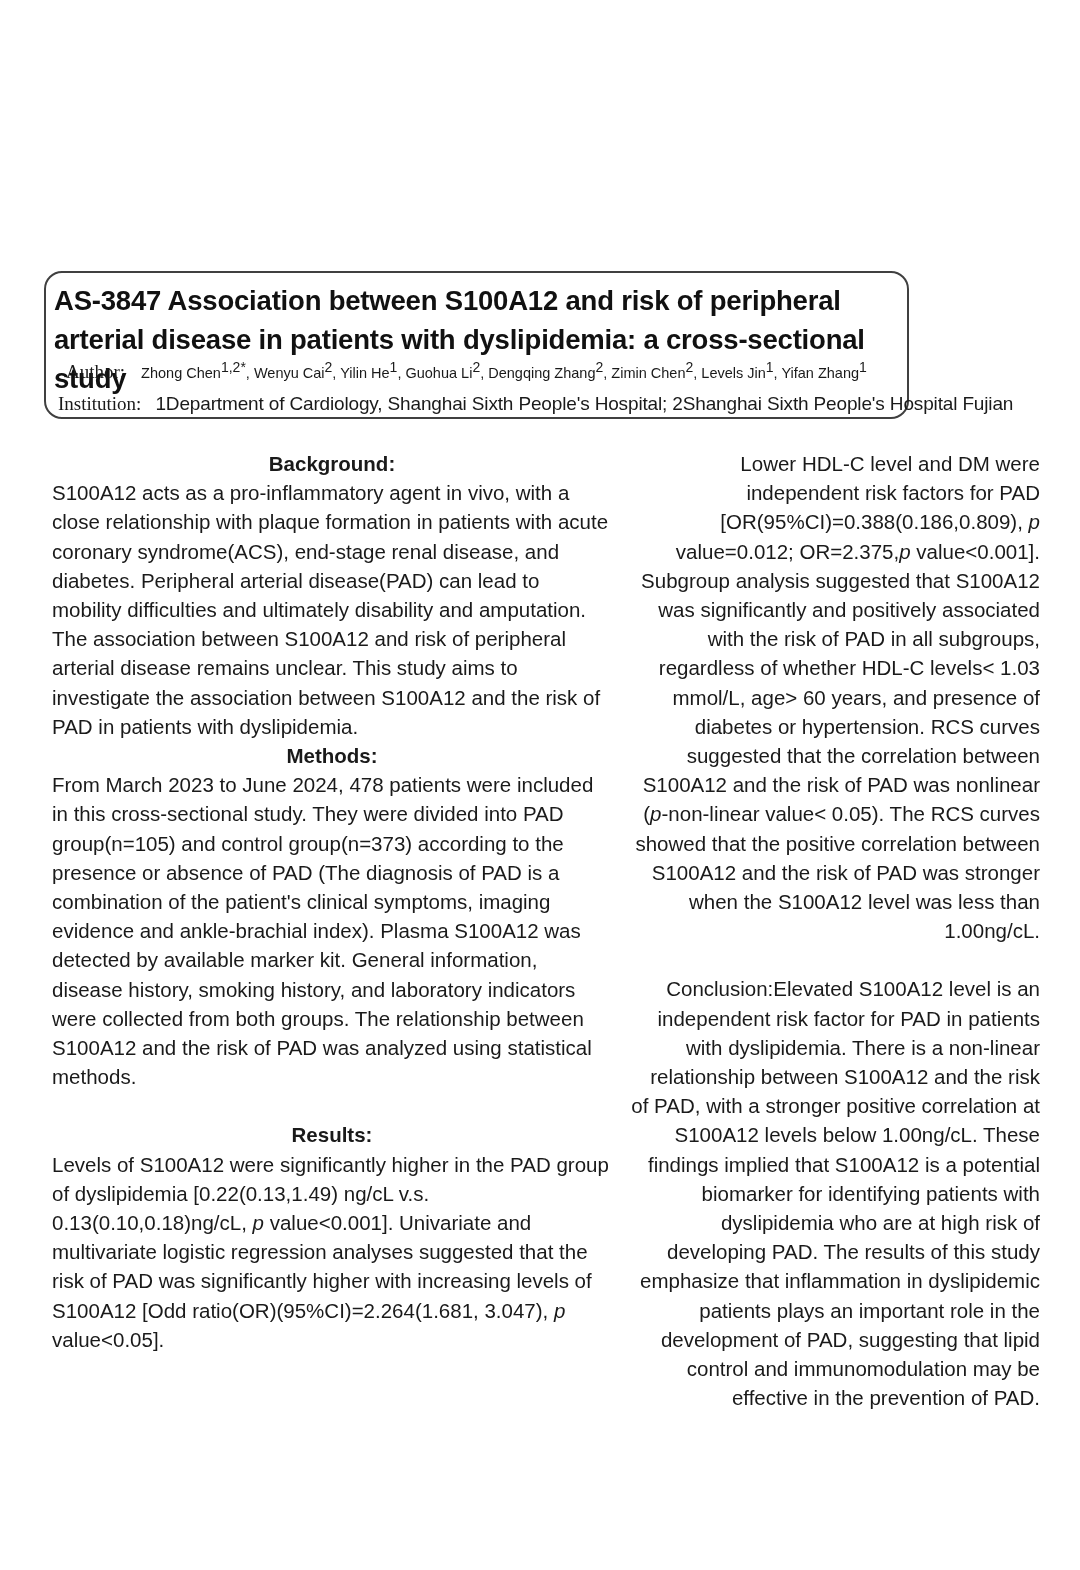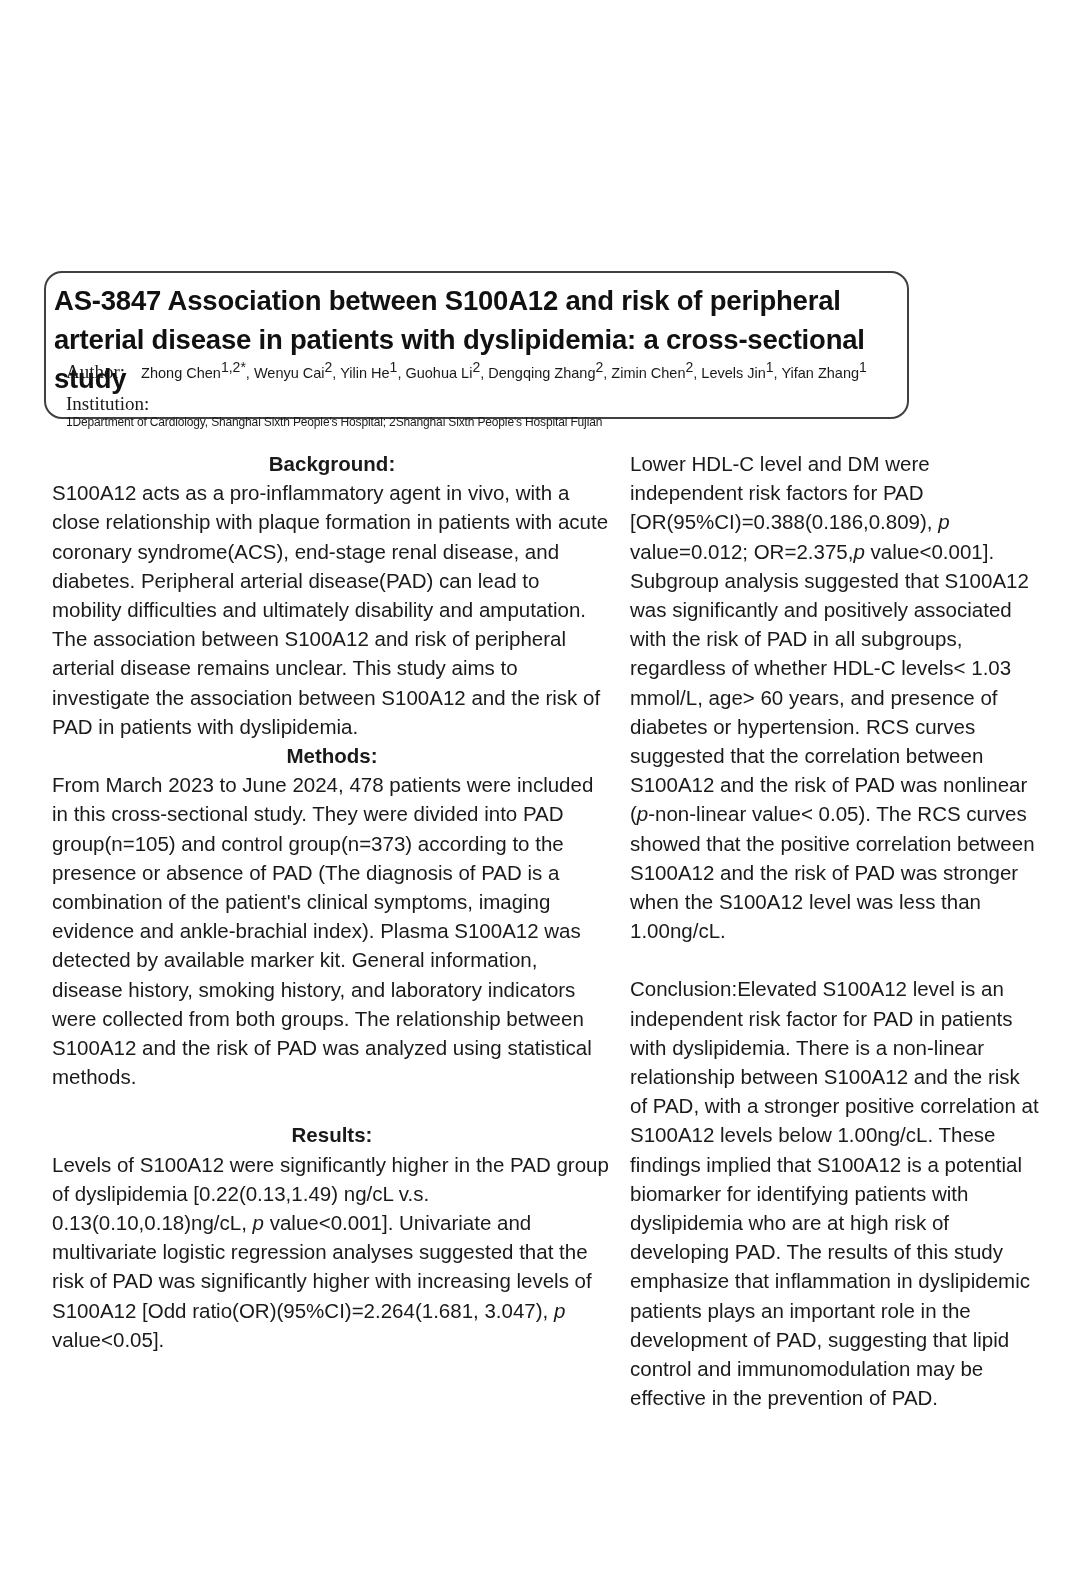--- a/index.html
+++ b/index.html
@@ -15,32 +15,32 @@
     .title {
       position: absolute; left: 8px; top: 8px; right: 8px;
       font-weight: bold; font-size: 27.5px; line-height: 39px; color: #111;
       letter-spacing: -0.2px;
     }
     .meta-row {
       position: absolute; left: 12px; right: 4px; white-space: nowrap;
       display: flex; align-items: baseline;
     }
     .meta-row.author { top: 88px; left: 20px; }
-    .meta-row.inst { top: 120px; flex-direction: column; }
+    .meta-row.inst { top: 120px; }
     .meta-label {
       font-family: "Liberation Serif", "DejaVu Serif", serif;
       font-size: 19px; color: #1a1a1a;
     }
     .meta-value { font-size: 14.5px; color: #1a1a1a; margin-left: 16px; }
-    .inst .meta-value { font-size: 12px; margin-left: 8px; letter-spacing: -0.15px; }
+    .inst .meta-value { font-size: 19px; margin-left: 14px; letter-spacing: -0.15px; }
     sup { font-size: 14px; vertical-align: super; line-height: 0; }
 
     .col { position: absolute; font-size: 20.5px; line-height: 29.2px; color: #1a1a1a; }
     .col-left { left: 52px; top: 449px; width: 560px; }
-    .col-right { left: 630px; top: 449px; width: 410px; }
+    .col-right { left: 630px; top: 449px; width: 410px; text-align: right; }
     .section-heading { font-weight: bold; display: block; text-align: center; }
     .inline-heading { font-weight: normal; }
     .para { margin: 0; }
     .gap { height: 29px; }
     i { font-style: italic; }
   </style>
 </head>
 <body>
 
 <div class="title-box">

